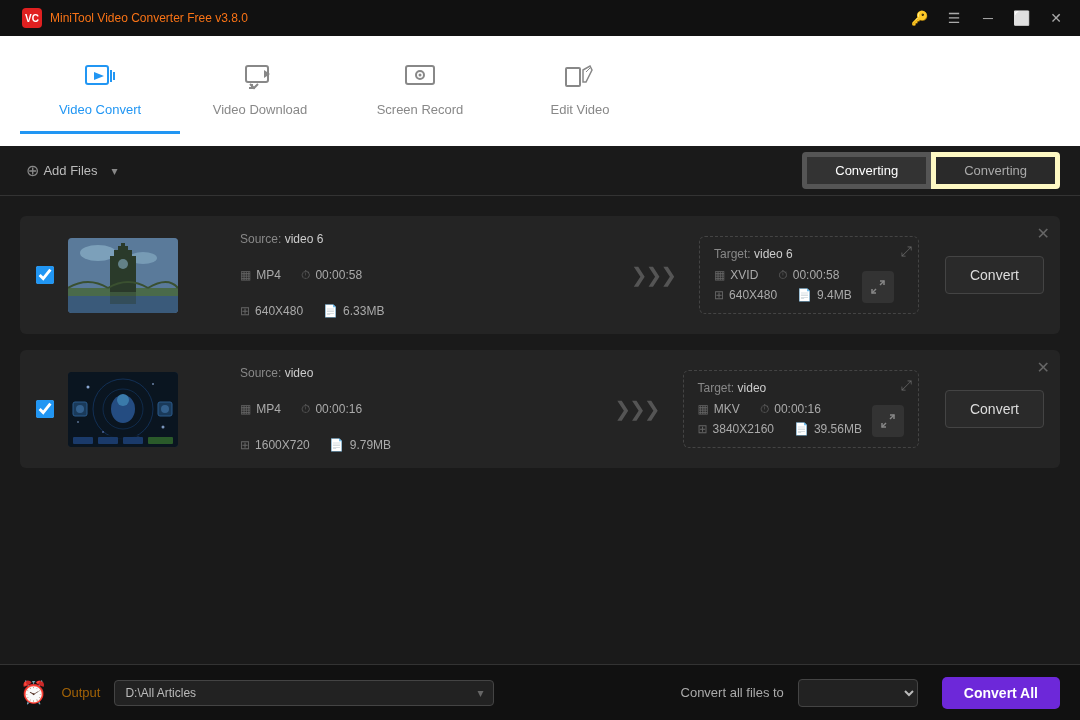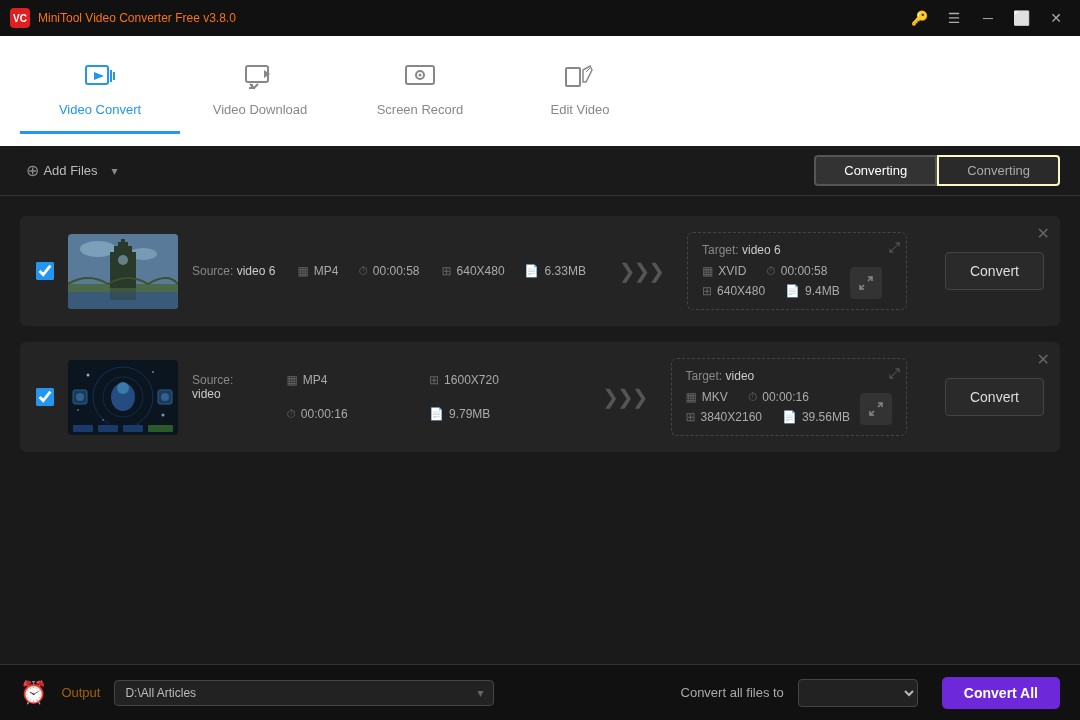--- a/index.html
+++ b/index.html
@@ -27,20 +27,21 @@
       height: 20px;
       background: #e02020;
       border-radius: 4px;
       display: flex;
       align-items: center;
       justify-content: center;
       font-size: 10px;
       font-weight: bold;
       color: white;
       flex-shrink: 0;
+      margin-left: 12px;
     }
     #app-title {
       font-size: 12px;
       color: #f97316;
       flex: 1;
     }
     #titlebar-controls {
       display: flex;
       gap: 6px;
     }
@@ -120,21 +121,21 @@
       cursor: pointer;
     }
 
     
     #sub-tabs {
       display: flex;
       margin-left: auto;
     }
     .sub-tab {
       padding: 6px 28px;
-      border: 2px solid #fef9c3;
+      border: 5px solid #fef9c3;
       font-size: 13px;
       cursor: pointer;
       background: #2a2a2a;
       color: #aaa;
     }
     .sub-tab.active {
       background: #333;
       color: #fff;
       border-color: #555;
     }
@@ -179,23 +180,24 @@
       justify-content: center;
       overflow: hidden;
       position: relative;
     }
     .thumb1 { background: linear-gradient(135deg, #2c3e50, #4a6fa5); }
     .thumb2 { background: linear-gradient(135deg, #0d1b2a, #1a3a5c); }
 
     
     .file-info {
       display: flex;
-      flex-direction: row;
+      flex-direction: column;
       gap: 22px;
       flex: 1;
+      margin-left: 48px;
     }
     .info-row-label {
       font-size: 12px;
       color: #888;
     }
     .info-row-label span.val {
       color: #ccc;
     }
     .info-details {
       display: flex;
@@ -272,21 +274,21 @@
 
     
     .convert-btn {
       background: #2a2a2a;
       border: 1px solid #444;
       color: #ddd;
       font-size: 14px;
       padding: 10px 24px;
       border-radius: 4px;
       cursor: pointer;
-      margin-left: 24px;
+      margin-left: 12px;
       flex-shrink: 0;
       min-width: 90px;
     }
 
     
     .card-close {
       position: absolute;
       top: 8px;
       right: 10px;
       background: transparent;

